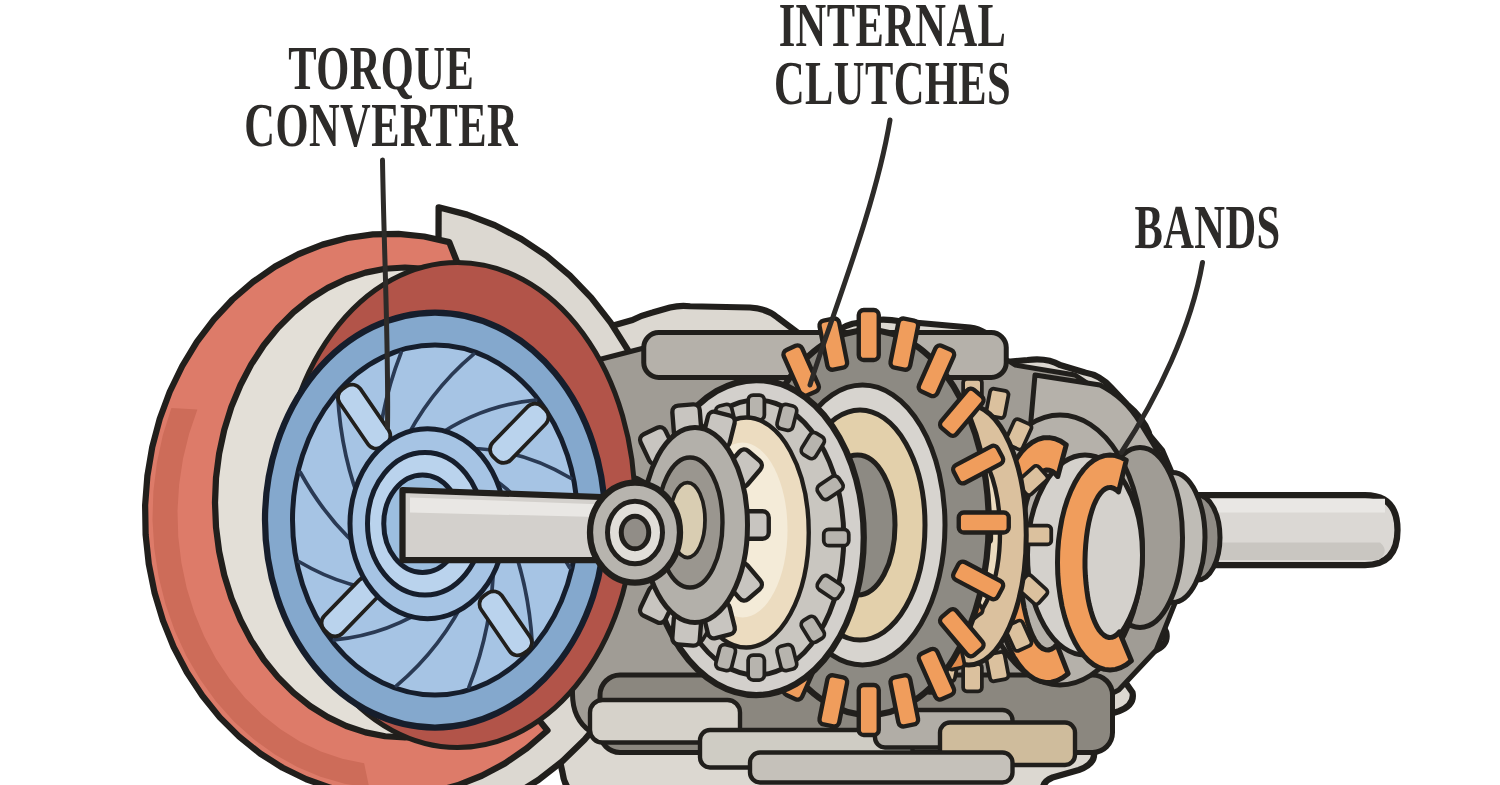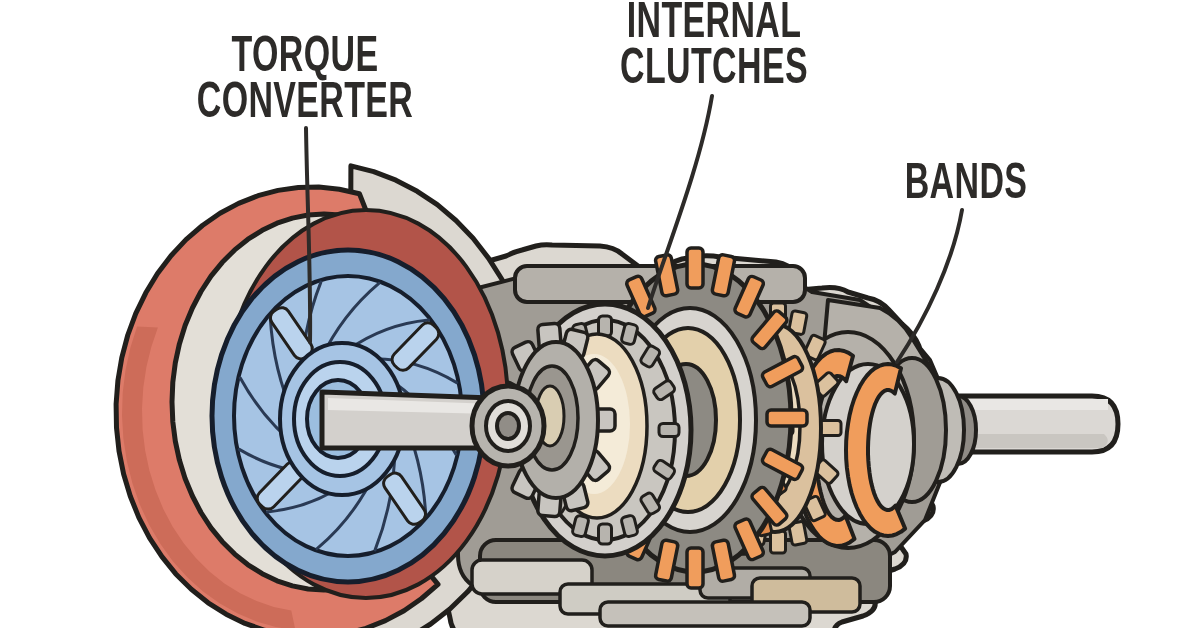--- a/index.html
+++ b/index.html
@@ -1,17 +1,17 @@
 <!DOCTYPE html>
 <html style="--background: #ffffff; --outline: #211f1c; --label_text: #2d2b29; --leader_line: #2d2b29; --salmon: #dd7b69; --salmon_shade: #cd6c59; --dark_red: #b25449; --cream: #e3dfd7; --blue_rim: #84a8cd; --blue_blades: #a6c4e4; --blue_light: #bad3ed; --blue_hub: #9cbedf; --blue_line: #2a3a54; --housing: #dcd8d1; --housing_mid: #b5b1aa; --housing_dark: #a09c95; --housing_deep: #8b877f; --steel: #d3d0cc; --steel_light: #e9e7e4; --steel_mid: #b7b4ae; --orange: #f09d5c; --orange_deep: #e08a4b; --tan: #dbc19e; --tan_light: #ecdcc0;"><head>
 <meta charset="utf-8">
 <style>
   html,body{margin:0;padding:0;background:#fff;}
   .stage{position:relative;width:1200px;height:628px;background:var(--background,#fff);overflow:hidden;
-         font-family:Liberation Sans, sans-serif;text-align:right;}
+         font-family:Liberation Serif, serif;text-align:right;}
   svg{display:block}
   :root{
     --background:#ffffff; --outline:#211f1c; --label_text:#2d2b29; --leader_line:#2d2b29;
     --salmon:#dd7b69; --salmon_shade:#cd6c59; --dark_red:#b25449; --cream:#e3dfd7;
     --blue_rim:#84a8cd; --blue_blades:#a6c4e4; --blue_light:#bad3ed; --blue_hub:#9cbedf; --blue_line:#2a3a54;
     --housing:#dcd8d1; --housing_mid:#b5b1aa; --housing_dark:#a09c95; --housing_deep:#8b877f;
     --steel:#d3d0cc; --steel_light:#e9e7e4; --steel_mid:#b7b4ae;
     --orange:#f09d5c; --orange_deep:#e08a4b; --tan:#dbc19e; --tan_light:#ecdcc0;
   }
   .lbl{font-weight:bold;font-size:50px;fill:var(--label_text);text-anchor:middle;letter-spacing:.5px;}

